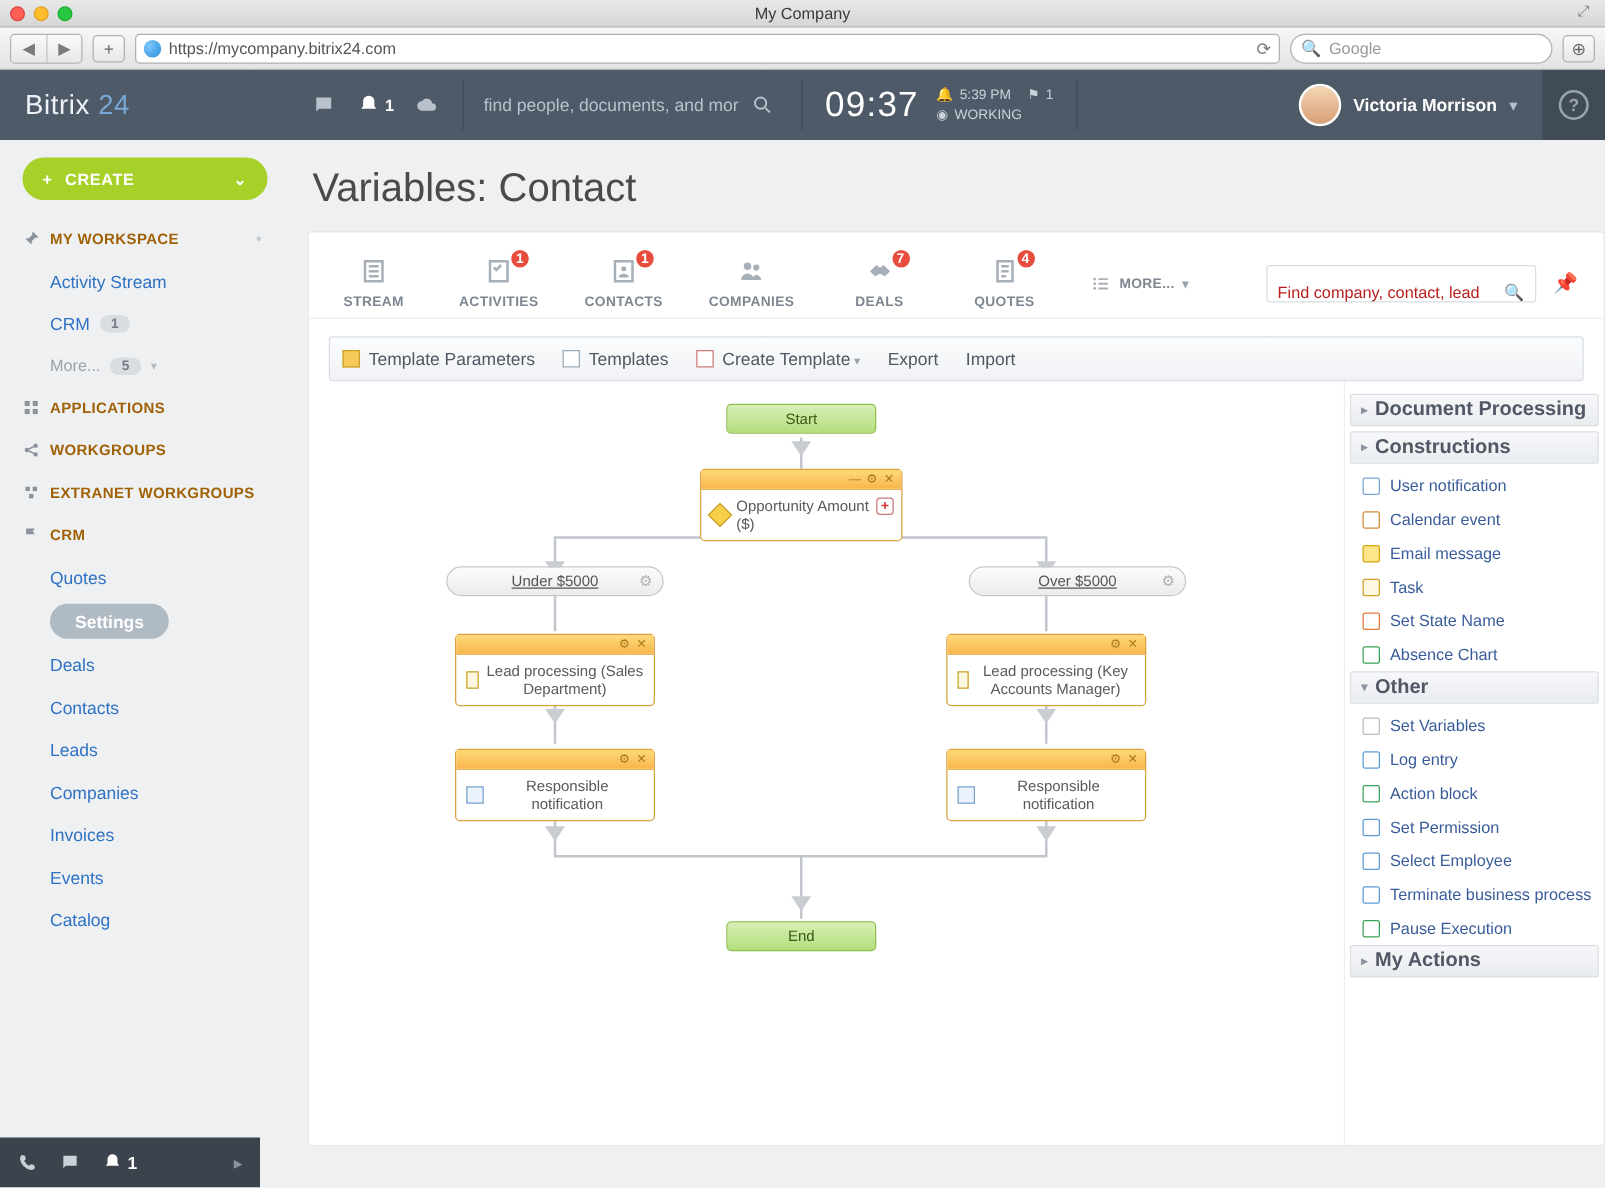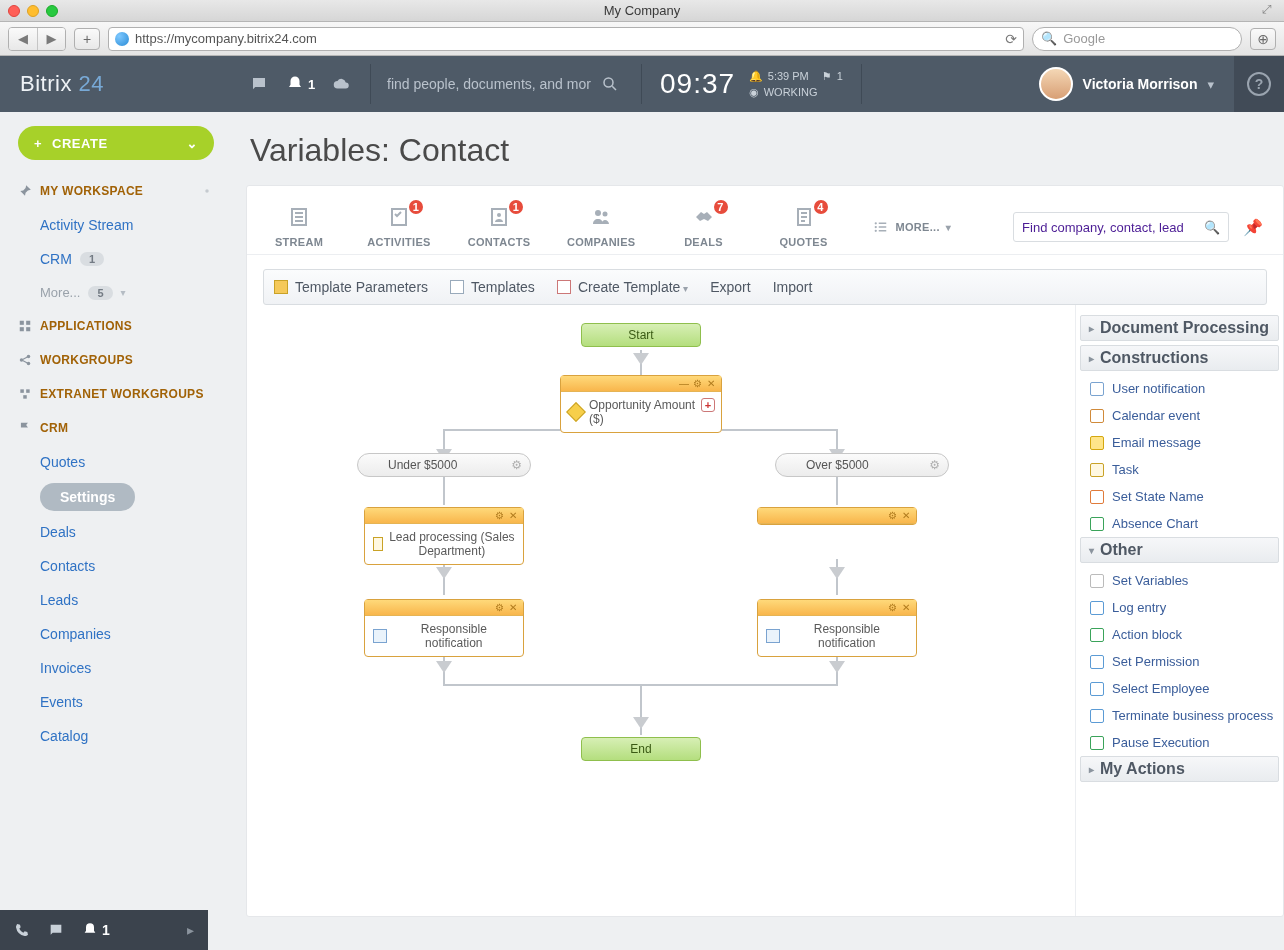--- a/index.html
+++ b/index.html
@@ -66,21 +66,21 @@
 .page-title { font-size:32px; font-weight:300; color:#4a4a4a; padding:20px 0 16px 4px; }
 
 .panel { background:#fff; border-radius:3px; border:1px solid #e5e7ea; display:flex; flex-direction:column; height:732px; }
 .tabs { display:flex; align-items:flex-start; padding:18px 20px 6px 20px; gap:36px; border-bottom:1px solid #eceef1; }
 .tab { display:flex; flex-direction:column; align-items:center; gap:6px; color:#7e8791; font-size:11px; font-weight:700; letter-spacing:.3px; position:relative; min-width:64px;}
 .tab .ticon { height:26px; display:flex; align-items:center; justify-content:center; }
 .tab .ticon svg { width:24px; height:24px; fill:#a7afb8; }
 .tab .nbadge { position:absolute; top:-6px; right:6px; background:#e74c3c; color:#fff; border-radius:9px; min-width:18px; height:18px; font-size:11px; font-weight:700; display:flex; align-items:center; justify-content:center; border:2px solid #fff;}
 .tab.more { flex-direction:row; gap:6px; align-items:center; margin-top:14px;}
 .tabs-right { margin-left:auto; display:flex; align-items:center; gap:14px; margin-top:8px;}
-.findbox { width:216px; height:30px; border:1px solid #d9dde1; border-radius:3px; display:flex; align-items:center; padding:0 8px; color:#4c1d95; gap:8px;}
+.findbox { width:216px; height:30px; border:1px solid #d9dde1; border-radius:3px; display:flex; align-items:flex-end; padding:0 8px; color:#b91c1c; gap:8px;}
 .pin { color:#9aa2ab; font-size:16px; }
 
 .toolbar2 { margin:14px 16px 0 16px; height:36px; border:1px solid #d9dde1; border-radius:3px; background:linear-gradient(#fbfcfd,#f0f2f5); display:flex; align-items:center; padding:0 10px; gap:22px; color:#4f5864; font-size:14px;}
 .tb-item { display:flex; align-items:center; gap:7px; }
 .tb-item .mi { width:14px; height:14px; }
 .tb-item .dd::after { content:" \25BE"; color:#9aa2ab; font-size:10px; }
 
 .canvas-row { display:flex; flex:1; overflow:hidden; }
 .canvas { flex:1; position:relative; }
 svg.flow { position:absolute; inset:0; width:100%; height:100%; }
@@ -93,21 +93,21 @@
 .pal-item .pi { width:14px; height:14px; border:1px solid #bbb; border-radius:2px; display:inline-block; }
 
 
 .node { position:absolute; border-radius:4px; font-size:12px; }
 .node-green { background:linear-gradient(#d7efb5,#b4de7e); border:1px solid #8fbf4d; text-align:center; color:#3a5a14; font-weight:400; }
 .node-orange { border:1px solid #d9a23e; background:#fff; }
 .node-orange .nh { background:linear-gradient(#ffd97a,#f8b64c); height:16px; border-bottom:1px solid #e5b455; display:flex; align-items:center; justify-content:flex-end; padding:0 4px; gap:4px;}
 .node-orange .nh span { width:10px; height:10px; color:#b07b1e; font-size:10px; line-height:10px;}
 .node-orange .nb { padding:6px 8px; display:flex; align-items:center; gap:6px; color:#5a5a5a; }
 .node-orange .nb.center { justify-content:center; text-align:center; }
-.node-gray { background:linear-gradient(#fbfbfb,#ececec); border:1px solid #c7c7c7; border-radius:12px; height:24px; display:flex; align-items:center; justify-content:flex-start; color:#555; padding:0 30px;}
+.node-gray { background:linear-gradient(#fbfbfb,#ececec); border:1px solid #c7c7c7; border-radius:12px; height:24px; display:flex; align-items:center; justify-content:center; color:#555; padding:0 30px;text-decoration:underline;}
 .node-gray .g { position:absolute; right:8px; top:4px; color:#b0b0b0; font-size:12px;}
 .arrow-down { width:0; height:0; border-left:8px solid transparent; border-right:8px solid transparent; border-top:12px solid #c9ccd0; position:absolute; }
 .plusbtn { width:14px; height:14px; border:1px solid #c77; border-radius:3px; background:#fff; color:#c33; font-size:11px; font-weight:700; display:flex; align-items:center; justify-content:center; position:absolute;}
 .diamond { width:14px; height:14px; background:#f7cf4a; border:1px solid #c9a227; transform:rotate(45deg); display:inline-block; }
 
 </style>
 </head>
 <body>
 
 <div class="titlebar">
@@ -442,20 +442,24 @@
             <div class="nb center">
                 <span style="width:14px;height:14px;border:1px solid #c9a227;background:#fff8e1"></span>
                 <span>Lead processing (Sales Department)</span>
               </div>
           </div>
           <div class="node node-orange" style="left:510px; top:202px; width:160px;">
             <div class="nh">
                 <span>⚙</span>
                 <span>✕</span>
               </div>
+            <div class="nb center">
+                <span style="width:14px;height:14px;border:1px solid #c9a227;background:#fff8e1"></span>
+                <span>Lead processing (Key Accounts Manager)</span>
+              </div>
           </div>
 
           <div class="node node-orange" style="left:117px; top:294px; width:160px;">
             <div class="nh">
                 <span>⚙</span>
                 <span>✕</span>
               </div>
             <div class="nb center">
                 <span style="width:14px;height:14px;border:1px solid #7aa3d0;background:#eaf3fb"></span>
                 <span>Responsible notification</span>

